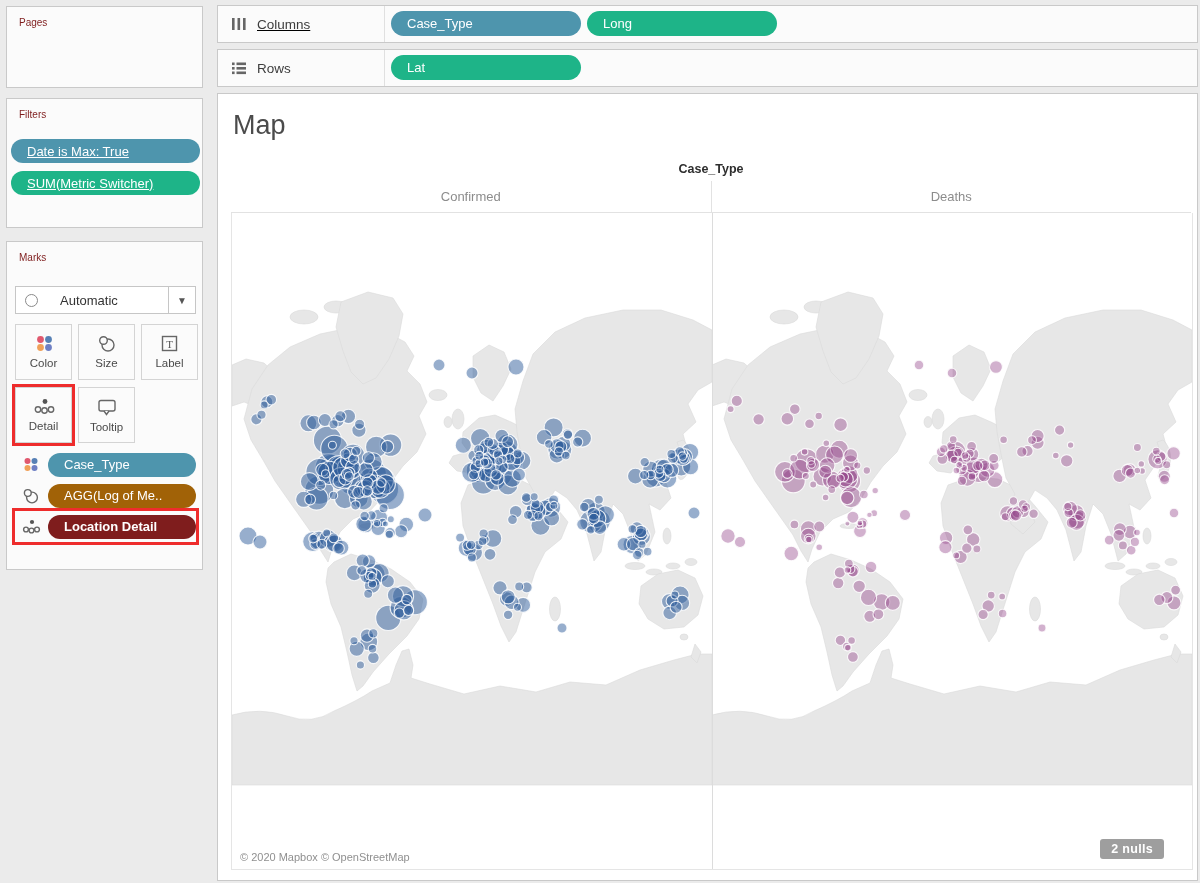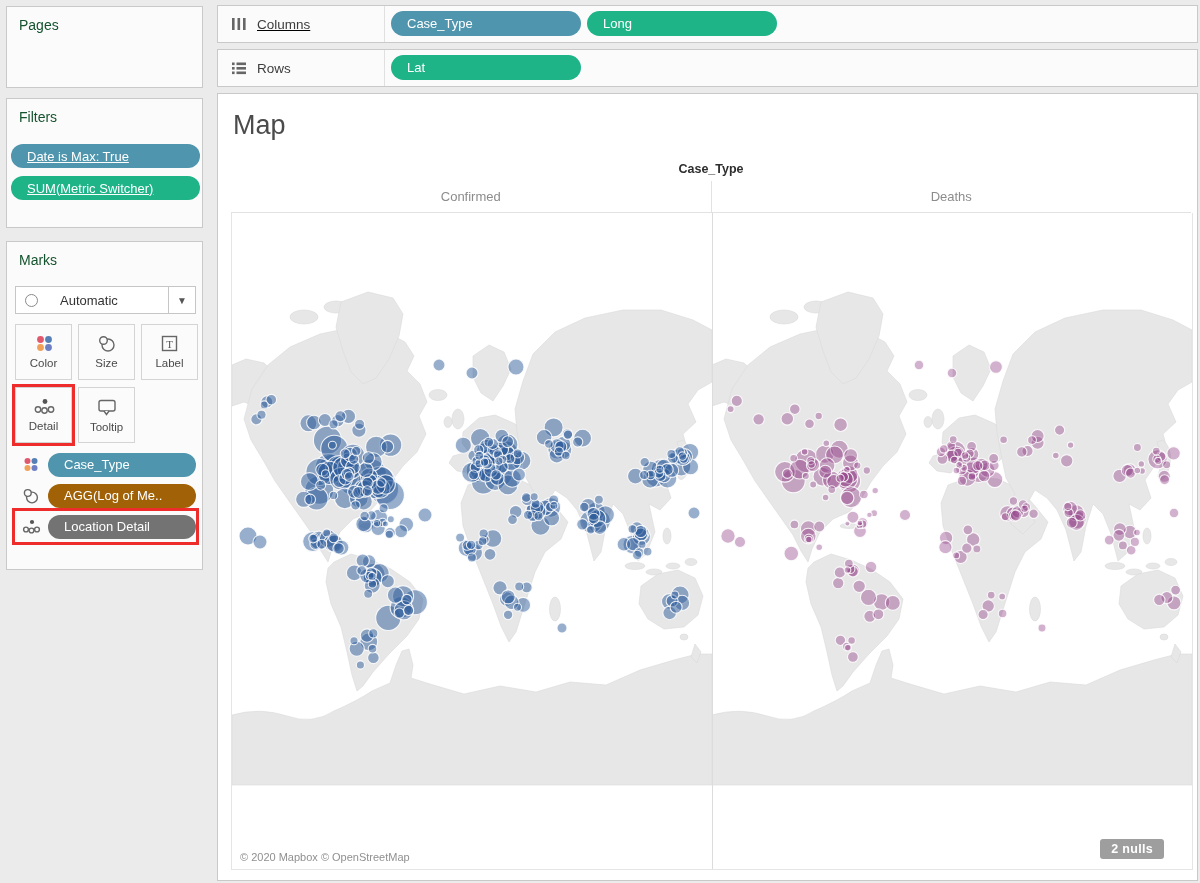--- a/index.html
+++ b/index.html
@@ -3,21 +3,21 @@
 <meta charset="utf-8">
 <style>
   html,body{margin:0;padding:0;}
   .app{position:relative;width:1200px;height:883px;background:#ebebeb;font-family:"Liberation Sans",sans-serif;overflow:hidden;}
 
   
   .panel{position:absolute;left:6px;width:197px;background:#fbfbfb;border:1px solid #c9c9c9;box-sizing:border-box;}
   #panel-pages{top:6px;height:82px;}
   #panel-filters{top:98px;height:130px;}
   #panel-marks{top:241px;height:329px;}
-  .panel-title{font-size:14px;color:#14532d;padding:10px 0 0 12px;}
+  .panel-title{font-size:10px;color:#7f1d1d;padding:10px 0 0 12px;}
 
   .pill{height:24px;border-radius:12px;color:#fff;font-size:13px;display:flex;align-items:center;
         padding:0 10px 0 16px;box-sizing:border-box;white-space:nowrap;overflow:hidden;}
   .filter-stack{margin-top:19px;}
   .fpill{width:189px;margin:8px 0 7px 4px;text-decoration:underline;}
 
   
   .mtype{position:absolute;left:8px;top:44px;width:181px;height:28px;background:#fff;border:1px solid #c6c6c6;
          box-sizing:border-box;display:flex;align-items:center;}
   .mtype-circle{width:11px;height:11px;border:1.6px solid #8a8a8a;border-radius:50%;margin-left:9px;}
@@ -190,21 +190,21 @@
       </div>
       <div class="mrow" style="box-shadow: rgb(238, 44, 44) 0px 0px 0px 3px; z-index: 2;">
         <span class="mrow-icon">
           <svg width="20" height="15">
               <circle cx="11" cy="3" r="2.1" fill="#555"></circle>
               <circle cx="5" cy="10.5" r="2.4" class="icon-stroke"></circle>
               <circle cx="10.5" cy="11.5" r="2.4" class="icon-stroke"></circle>
               <circle cx="16" cy="10.5" r="2.4" class="icon-stroke"></circle>
             </svg>
         </span>
-        <div class="pill" style="background-color: #737373;">Location Detail</div>
+        <div class="pill" style="background-color: #7f1d1d; font-weight: bold;">Location Detail</div>
       </div>
     </div>
   </div>
 
   <div class="shelf" id="shelf-columns">
     <div class="shelf-inner">
       <svg class="shelf-icon" width="16" height="14">
         <rect x="1" y="1" width="2.6" height="12" fill="#666"></rect>
           <rect x="6.5" y="1" width="2.6" height="12" fill="#666"></rect>
           <rect x="12" y="1" width="2.6" height="12" fill="#666"></rect>

